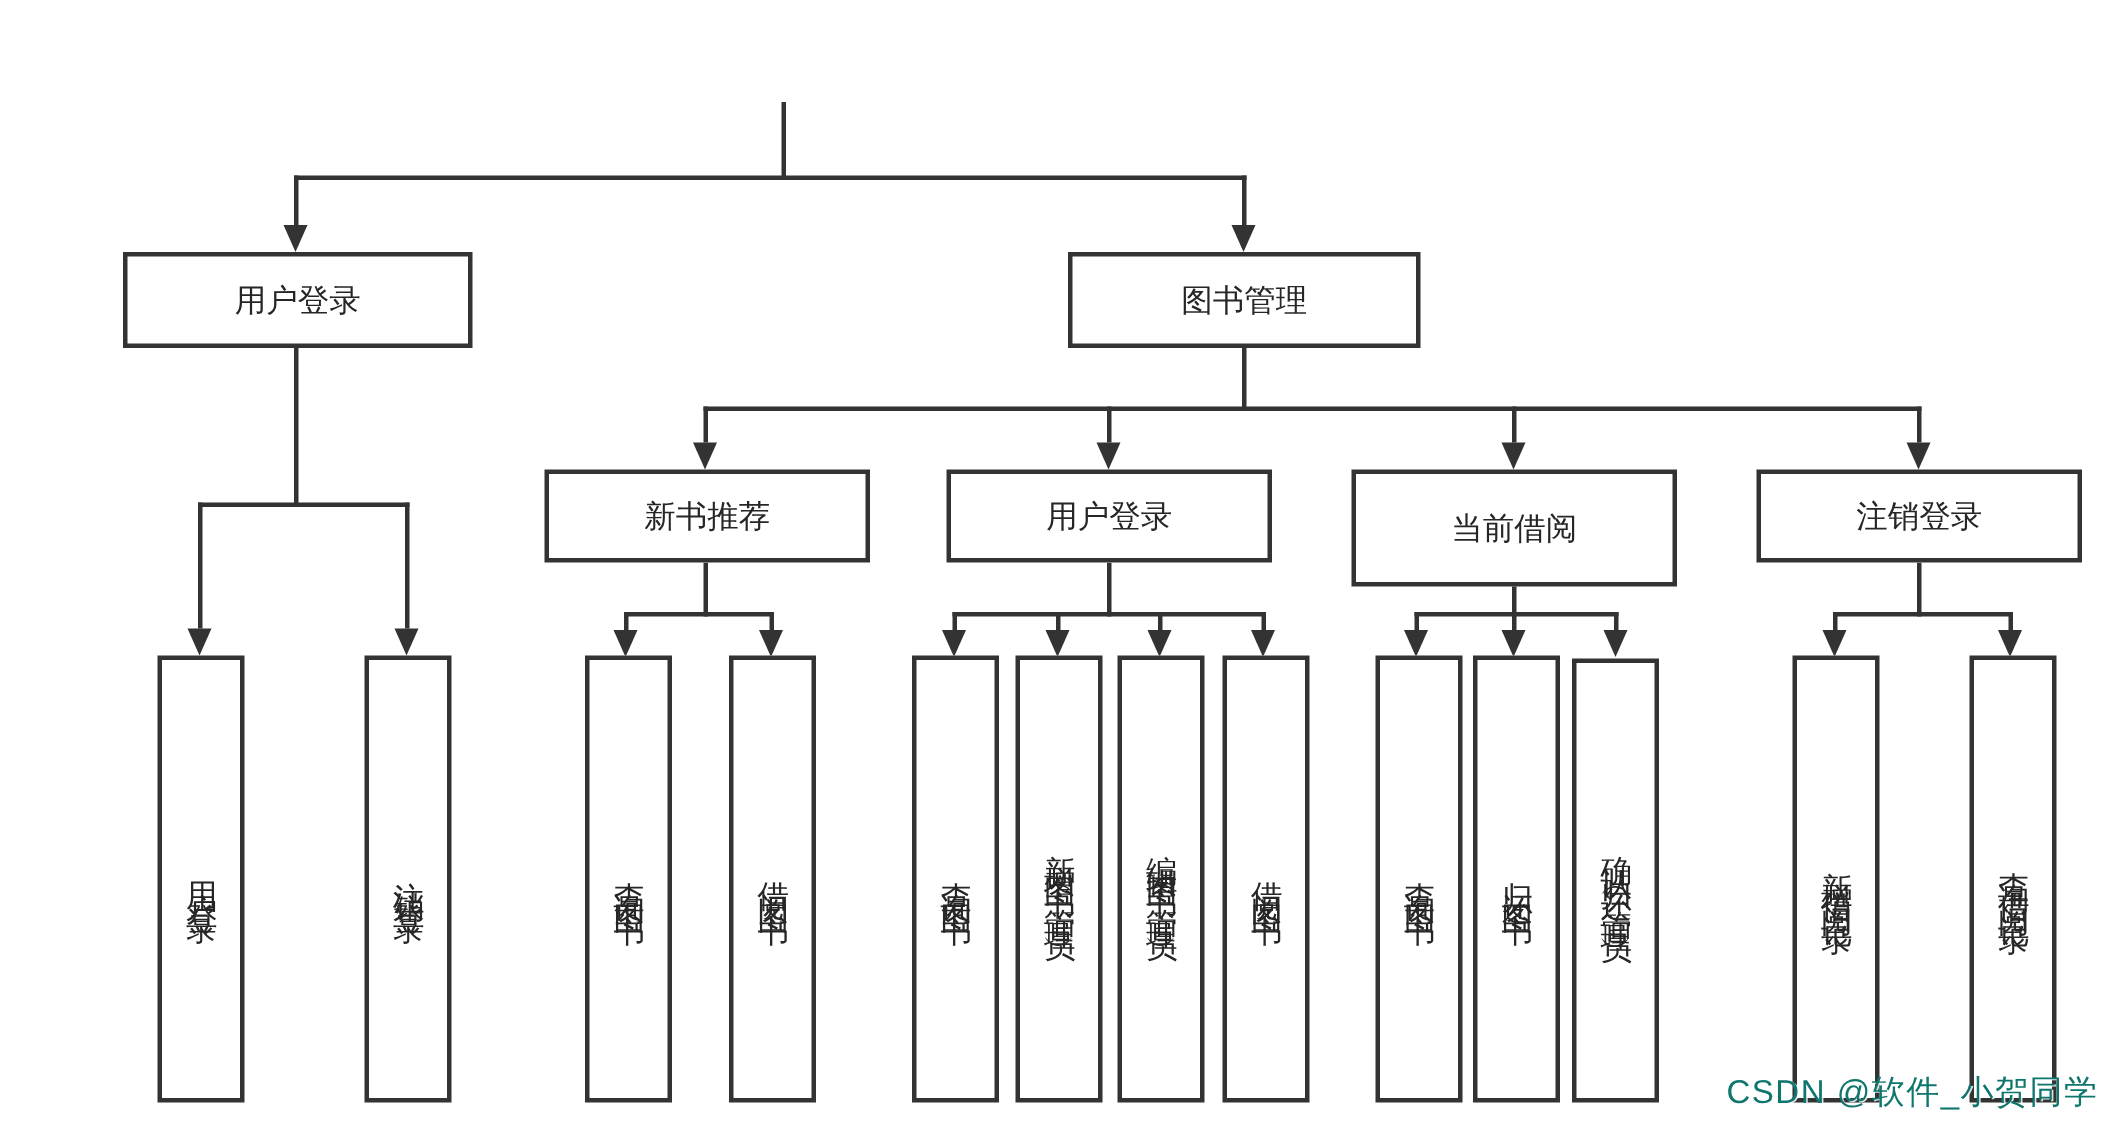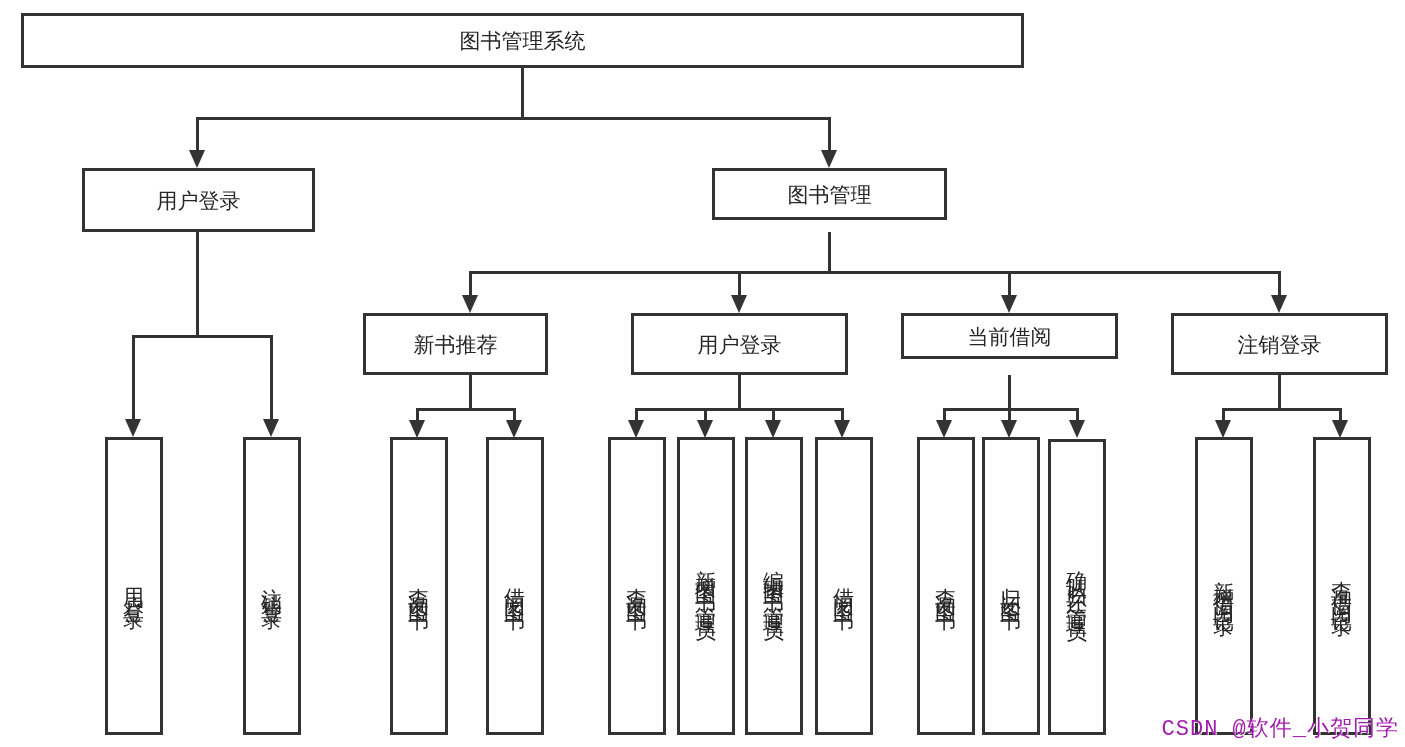--- a/index.html
+++ b/index.html
@@ -18,38 +18,36 @@
   }
   .hl{position:absolute;height:3px;background:#333333;z-index:1;}
   .vl{position:absolute;width:3px;background:#333333;z-index:1;}
   .ah{
     position:absolute;width:0;height:0;z-index:1;
     border-left:8px solid transparent;border-right:8px solid transparent;
     border-top:18px solid #333333;
   }
   .wm{
     position:absolute;right:6px;bottom:4px;z-index:3;
-    font-size:22px;color:#a21caf;letter-spacing:1px;
+    font-size:22px;color:#0f766e;letter-spacing:1px;
     text-shadow:1px 1px 0 rgba(255,255,255,0.85);
-    font-family:Liberation Mono, monospace;
   }
 </style>
 </head>
 <body>
 
 <div class="stage">
 
-  <div class="box" style="left:21px;top:13px;width:1003px;height:55px">图书管理系统</div>
 
   <div class="box" style="left:82px;top:168px;width:233px;height:64px">用户登录</div>
-  <div class="box" style="left:712px;top:168px;width:235px;height:52px">图书管理</div>
+  <div class="box" style="left:712px;top:168px;width:235px;height:64px">图书管理</div>
 
-  <div class="box" style="left:363px;top:313px;width:185px;height:62px">新书推荐</div>
+  <div class="box" style="left:363px;top:313px;width:217px;height:62px">新书推荐</div>
   <div class="box" style="left:631px;top:313px;width:217px;height:62px">用户登录</div>
-  <div class="box" style="left:901px;top:313px;width:217px;height:46px">当前借阅</div>
+  <div class="box" style="left:901px;top:313px;width:217px;height:78px">当前借阅</div>
   <div class="box" style="left:1171px;top:313px;width:217px;height:62px">注销登录</div>
 
   <div class="box vbox" style="left:105px;top:437px;width:58px;height:298px">用户登录</div>
   <div class="box vbox" style="left:243px;top:437px;width:58px;height:298px">注销登录</div>
 
   <div class="box vbox" style="left:390px;top:437px;width:58px;height:298px">查询图书</div>
   <div class="box vbox" style="left:486px;top:437px;width:58px;height:298px">借阅图书</div>
 
   <div class="box vbox" style="left:608px;top:437px;width:58px;height:298px">查询图书</div>
   <div class="box vbox" style="left:677px;top:437px;width:58px;height:298px">新增图书（管理员）</div>

